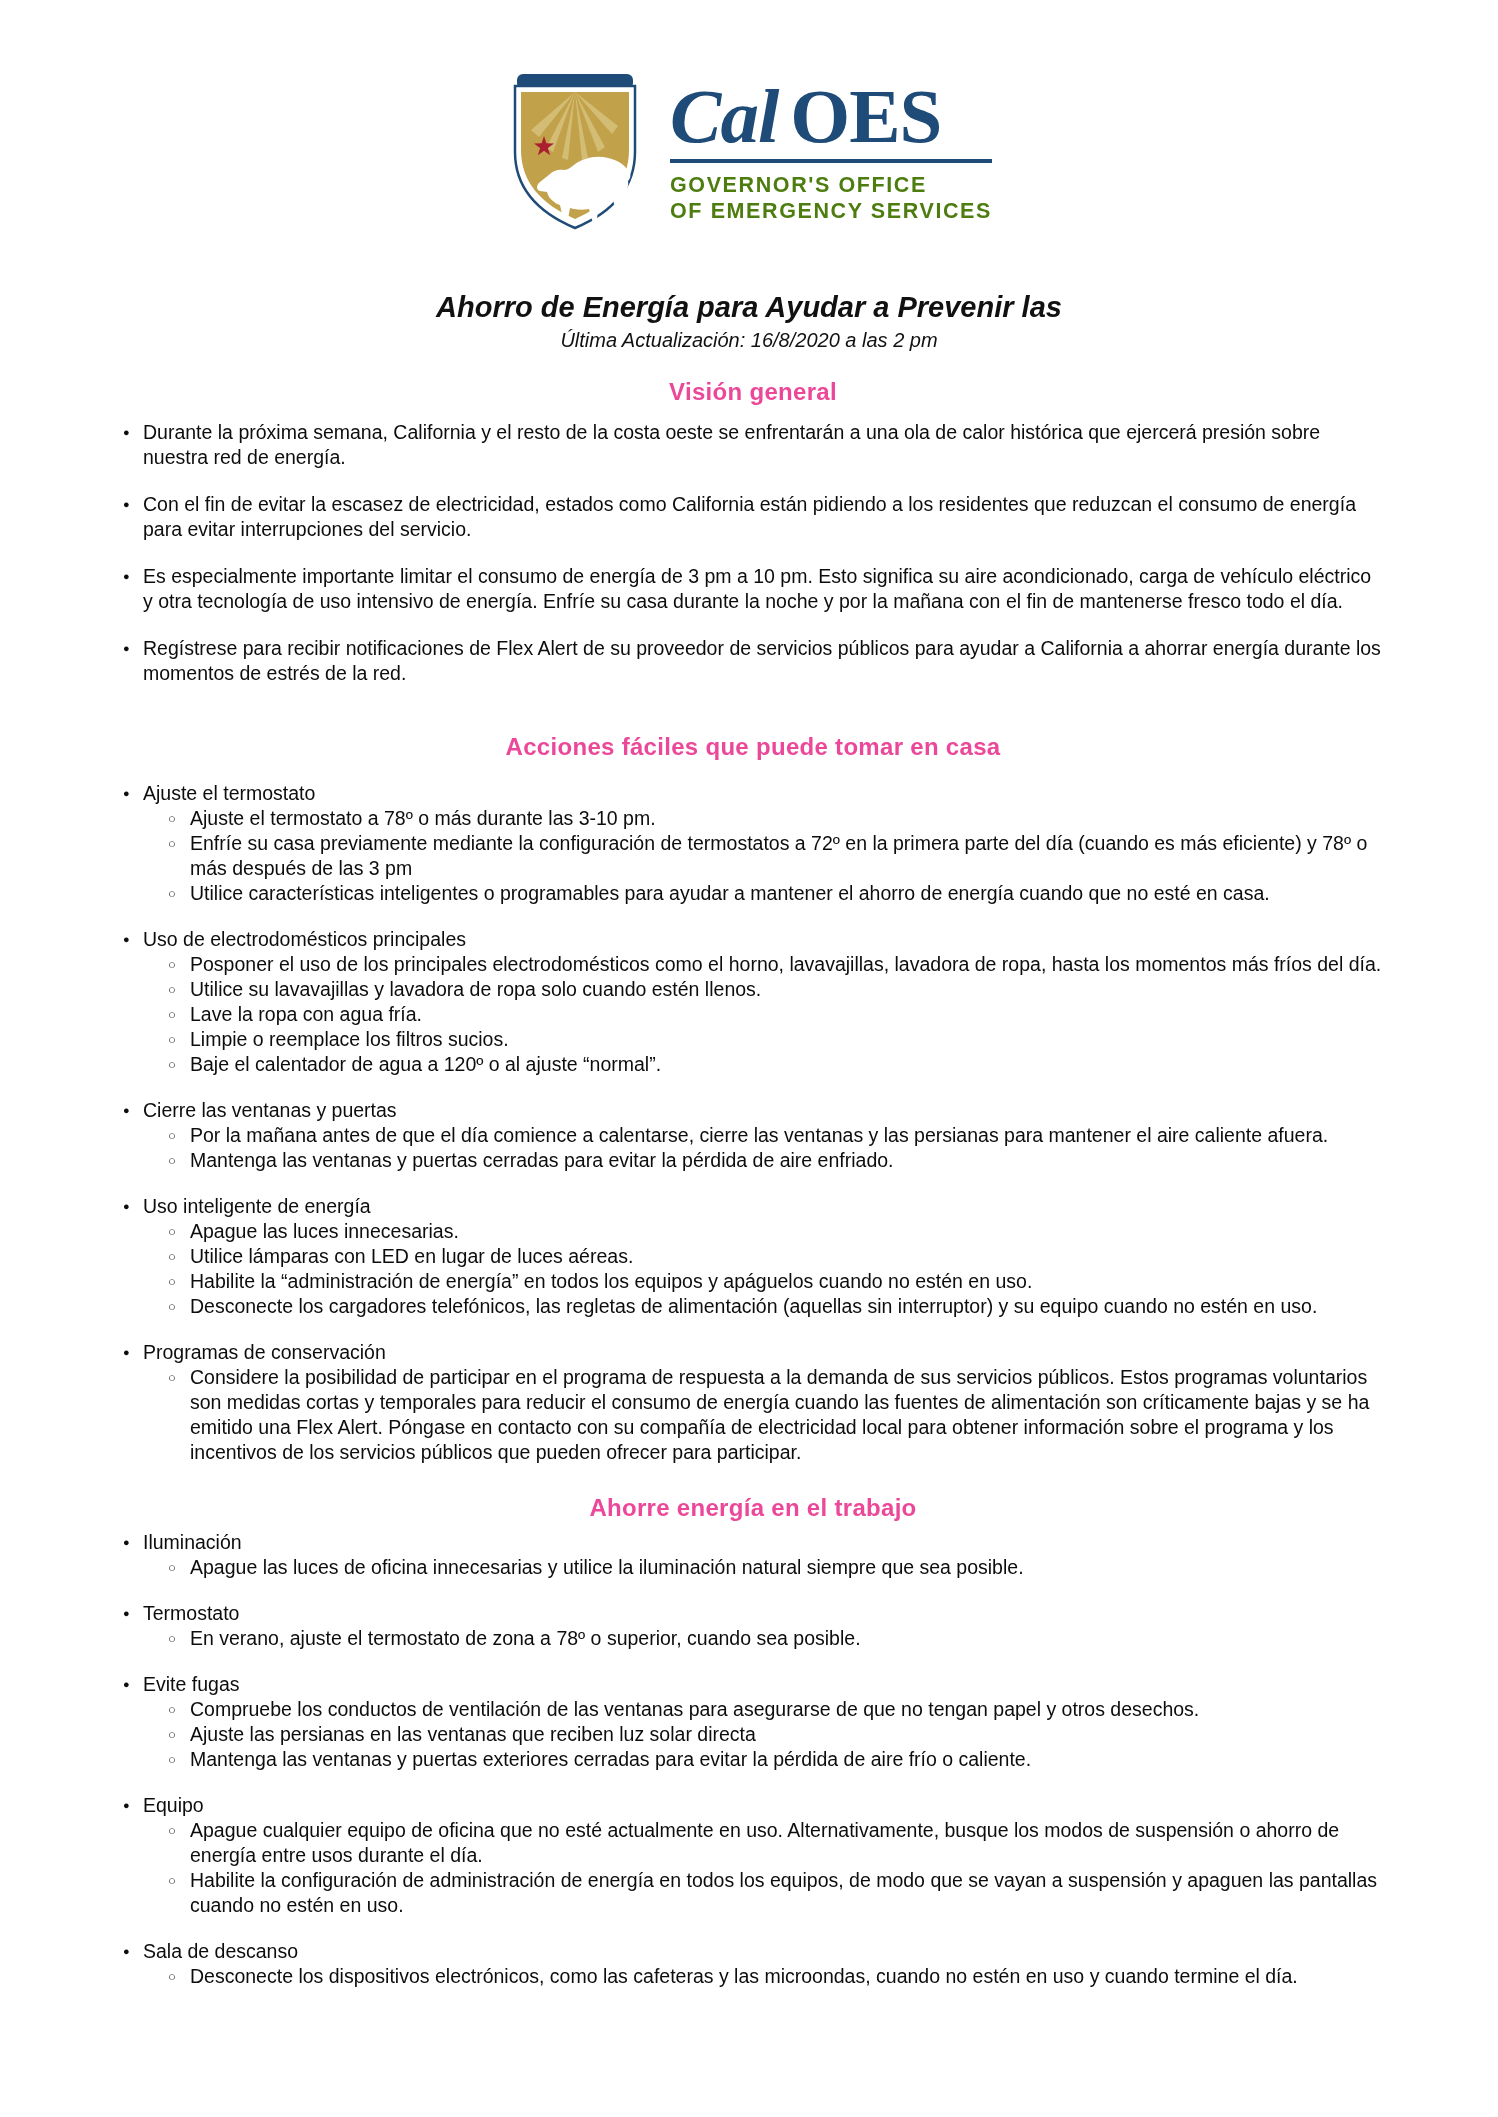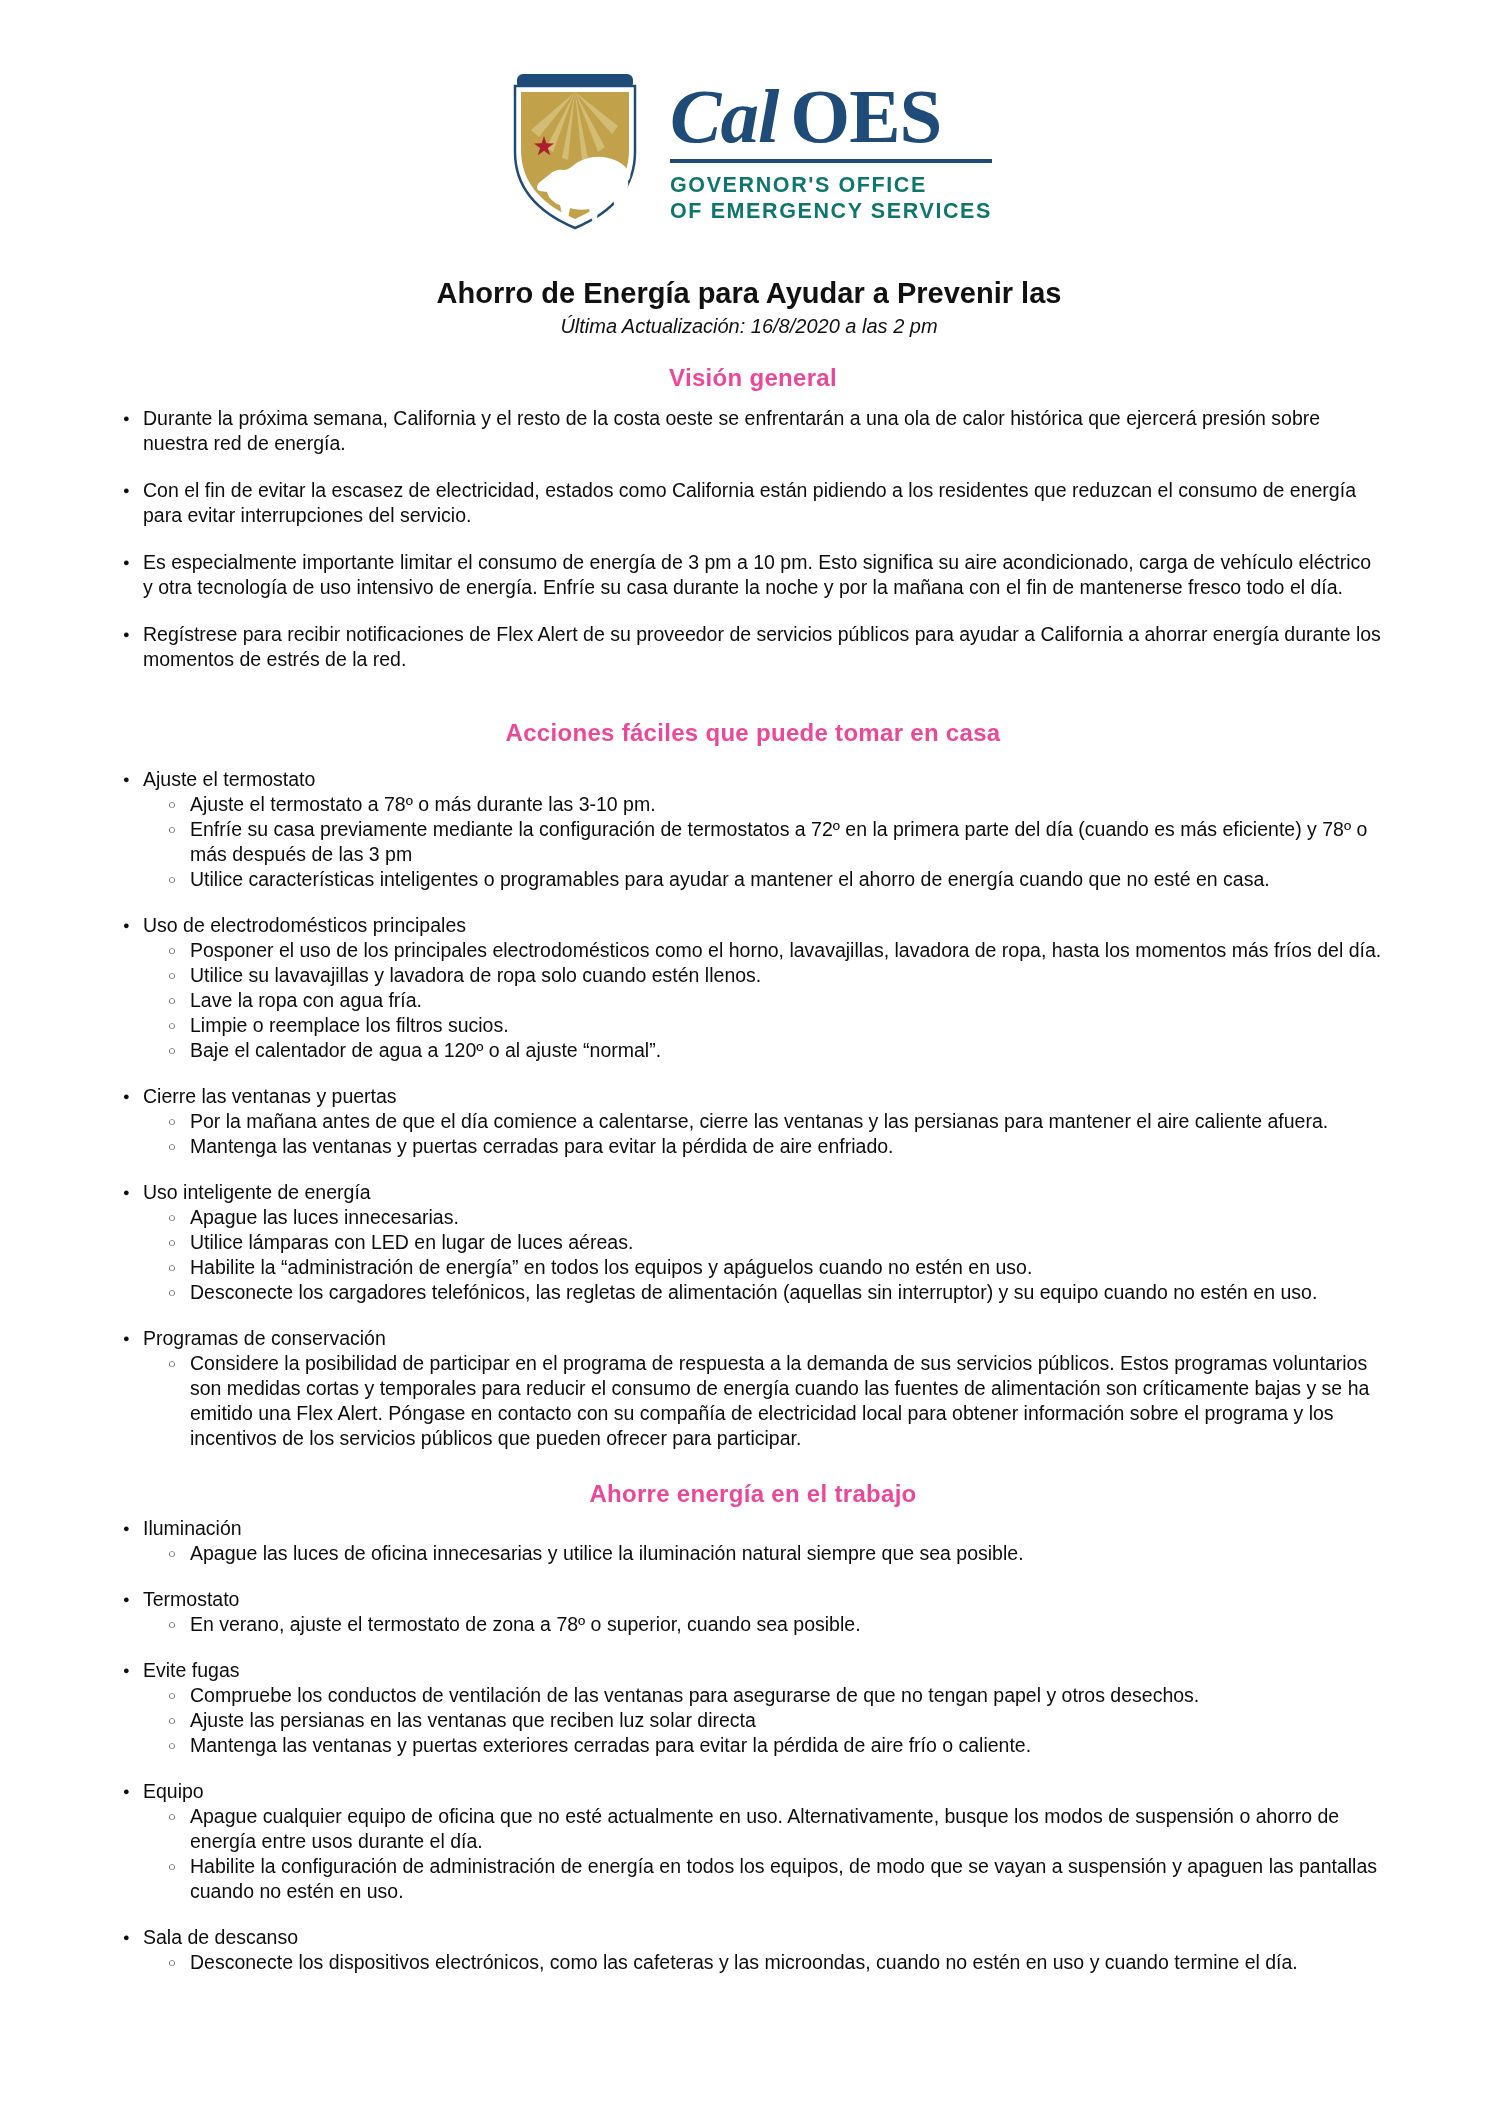--- a/index.html
+++ b/index.html
@@ -16,26 +16,26 @@
   }
   .shield-wrap{width:138px;height:162px;flex:0 0 auto;}
   .logo-text{display:flex;flex-direction:column;align-items:flex-start;padding-top:8px;}
   .caloes{
     font-family:"Liberation Serif","DejaVu Serif",serif;
     font-weight:700;font-size:77px;line-height:72px;color:#1e4b78;letter-spacing:-1px;
   }
   .caloes .cal{font-style:italic;margin-right:12px;}
   .logo-rule{height:4px;background:#1e4b78;width:100%;margin:7px 0 9px 0;}
   .gov-line{
-    font-weight:700;font-size:21.5px;line-height:26px;color:#0f766e;letter-spacing:1.6px;
+    font-weight:700;font-size:21.5px;line-height:26px;color:#4d7c0f;letter-spacing:1.6px;
   }
 
   
   .doc-title{
-    margin-top:42px;text-align:center;font-weight:700;font-size:29px;line-height:35px;color:#111;
+    margin-top:56px;text-align:center;font-weight:700;font-size:29px;line-height:35px;color:#111;font-style:italic;
   }
   .doc-updated{
     margin-top:3px;text-align:center;font-style:italic;font-size:20px;line-height:25px;color:#111;
   }
 
   
   .doc-body{margin:0 115px 0 123px;}
   h2.sec-heading{
     text-align:center;font-size:24px;line-height:29px;font-weight:700;color:#ec4899;
     margin:0;letter-spacing:0.3px;

